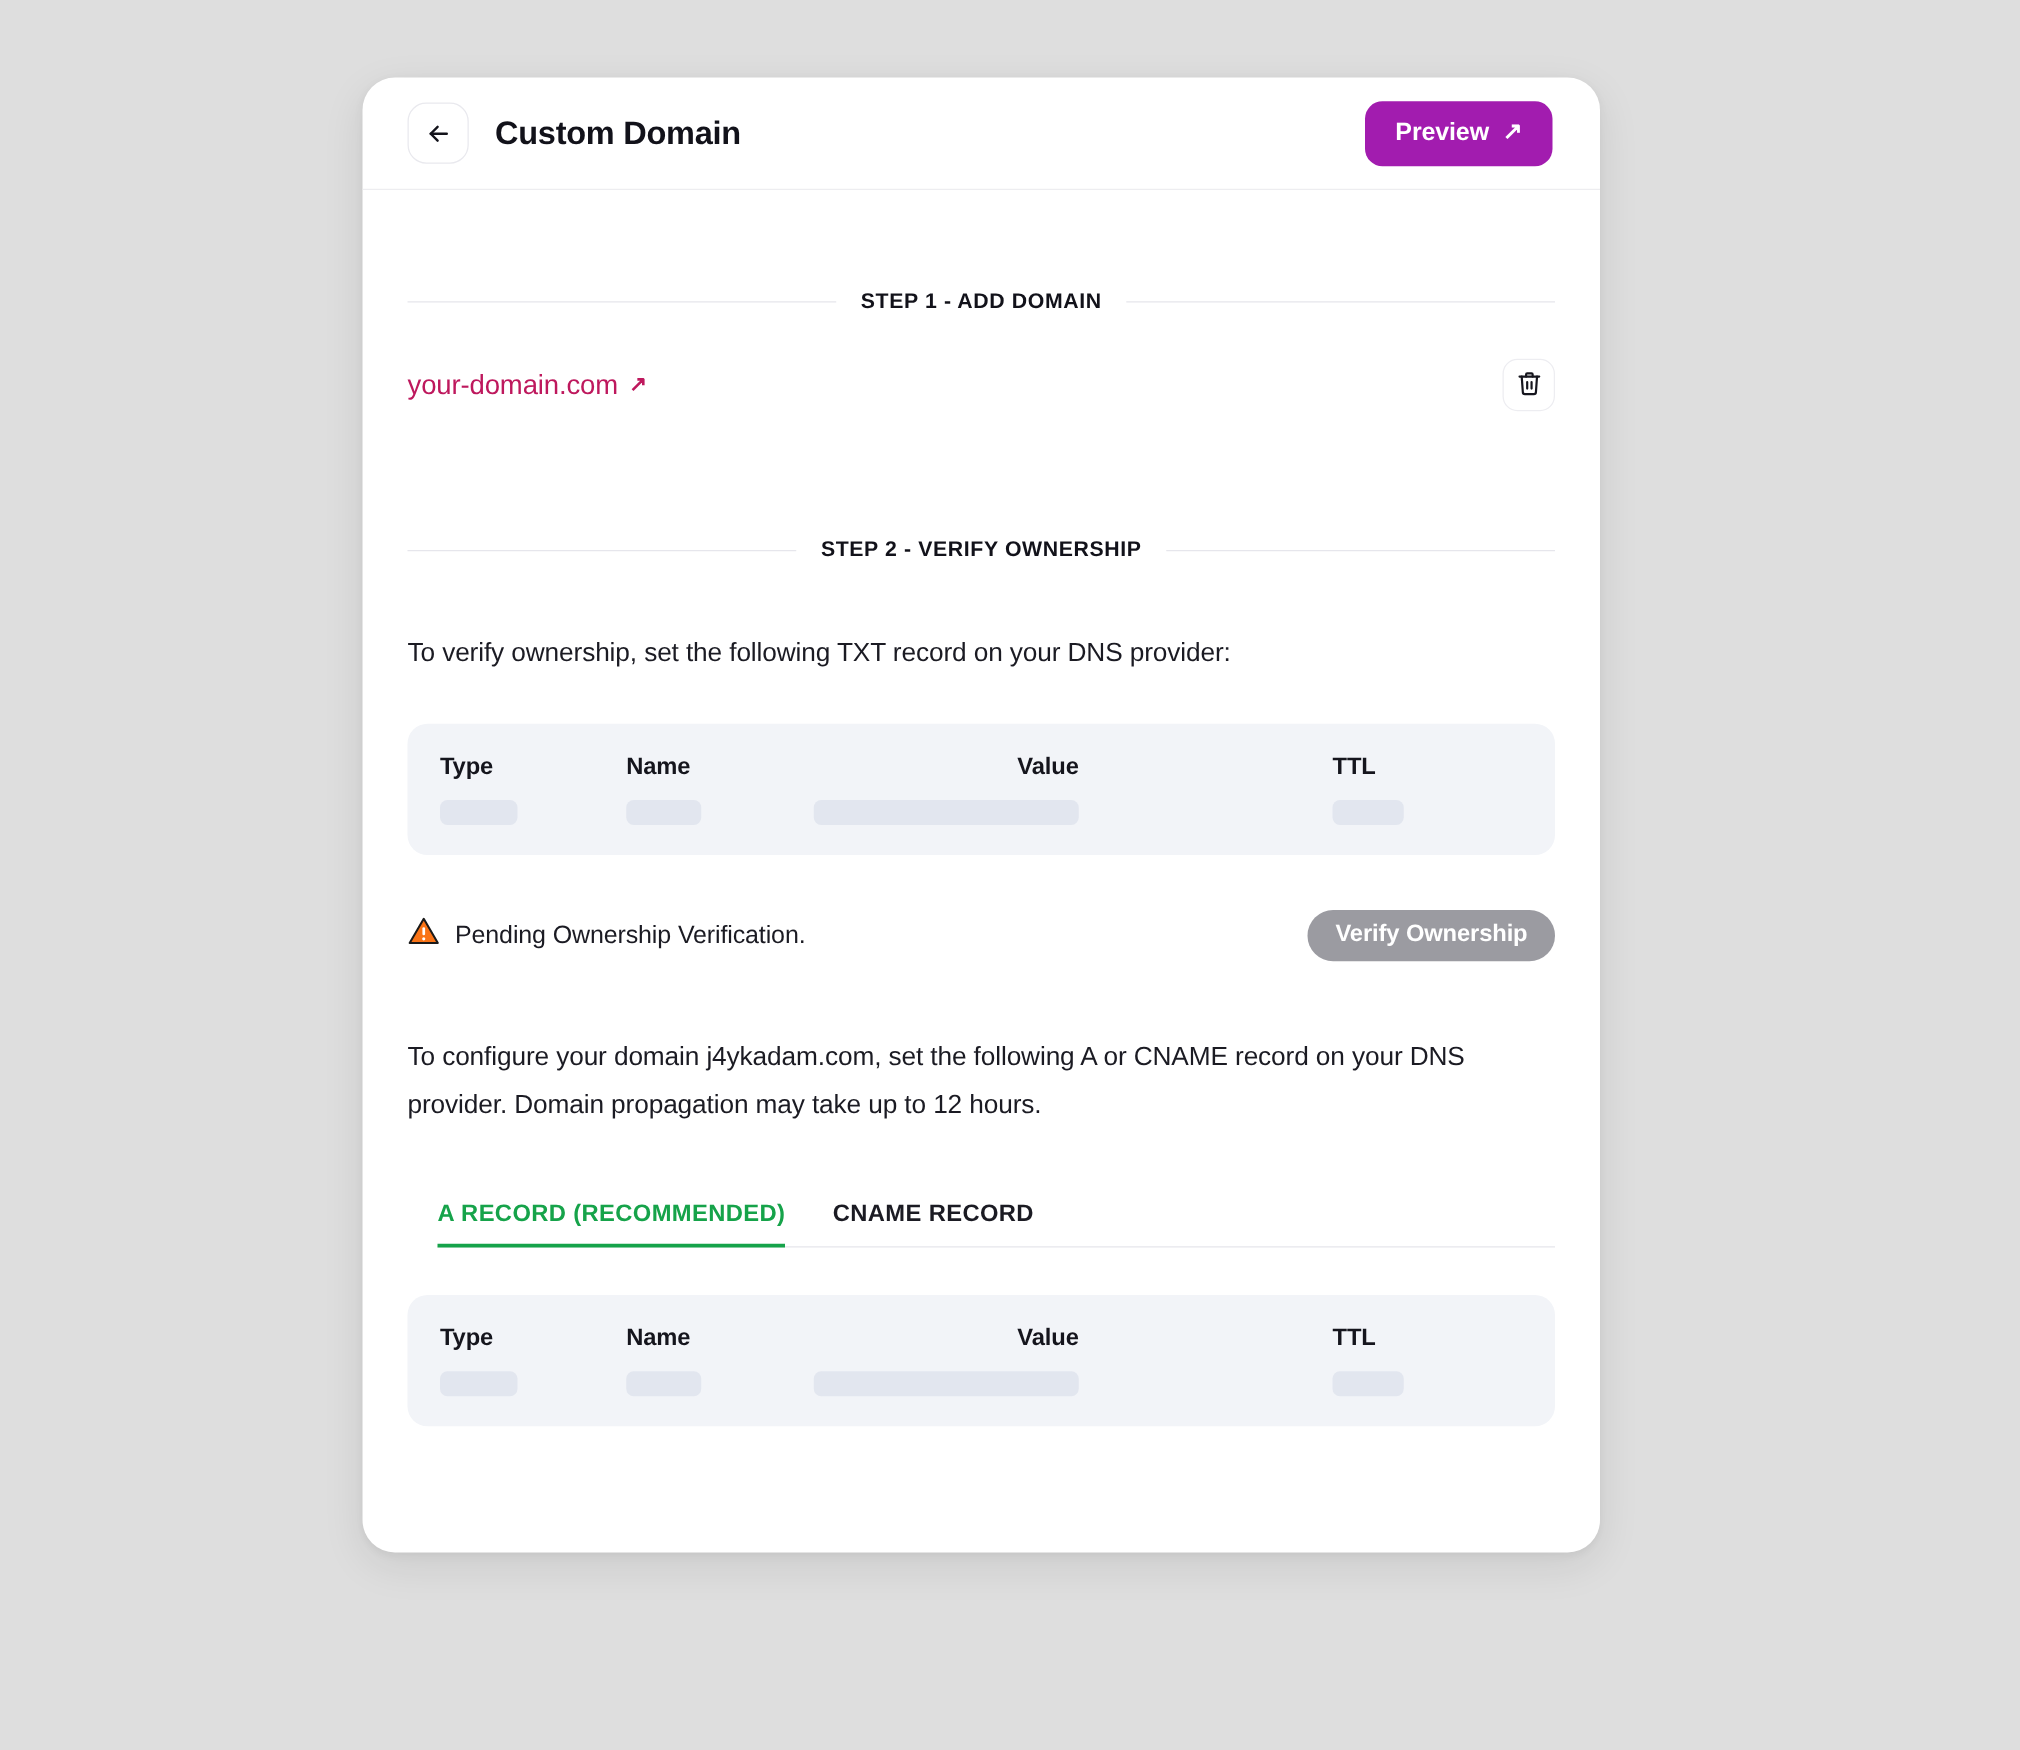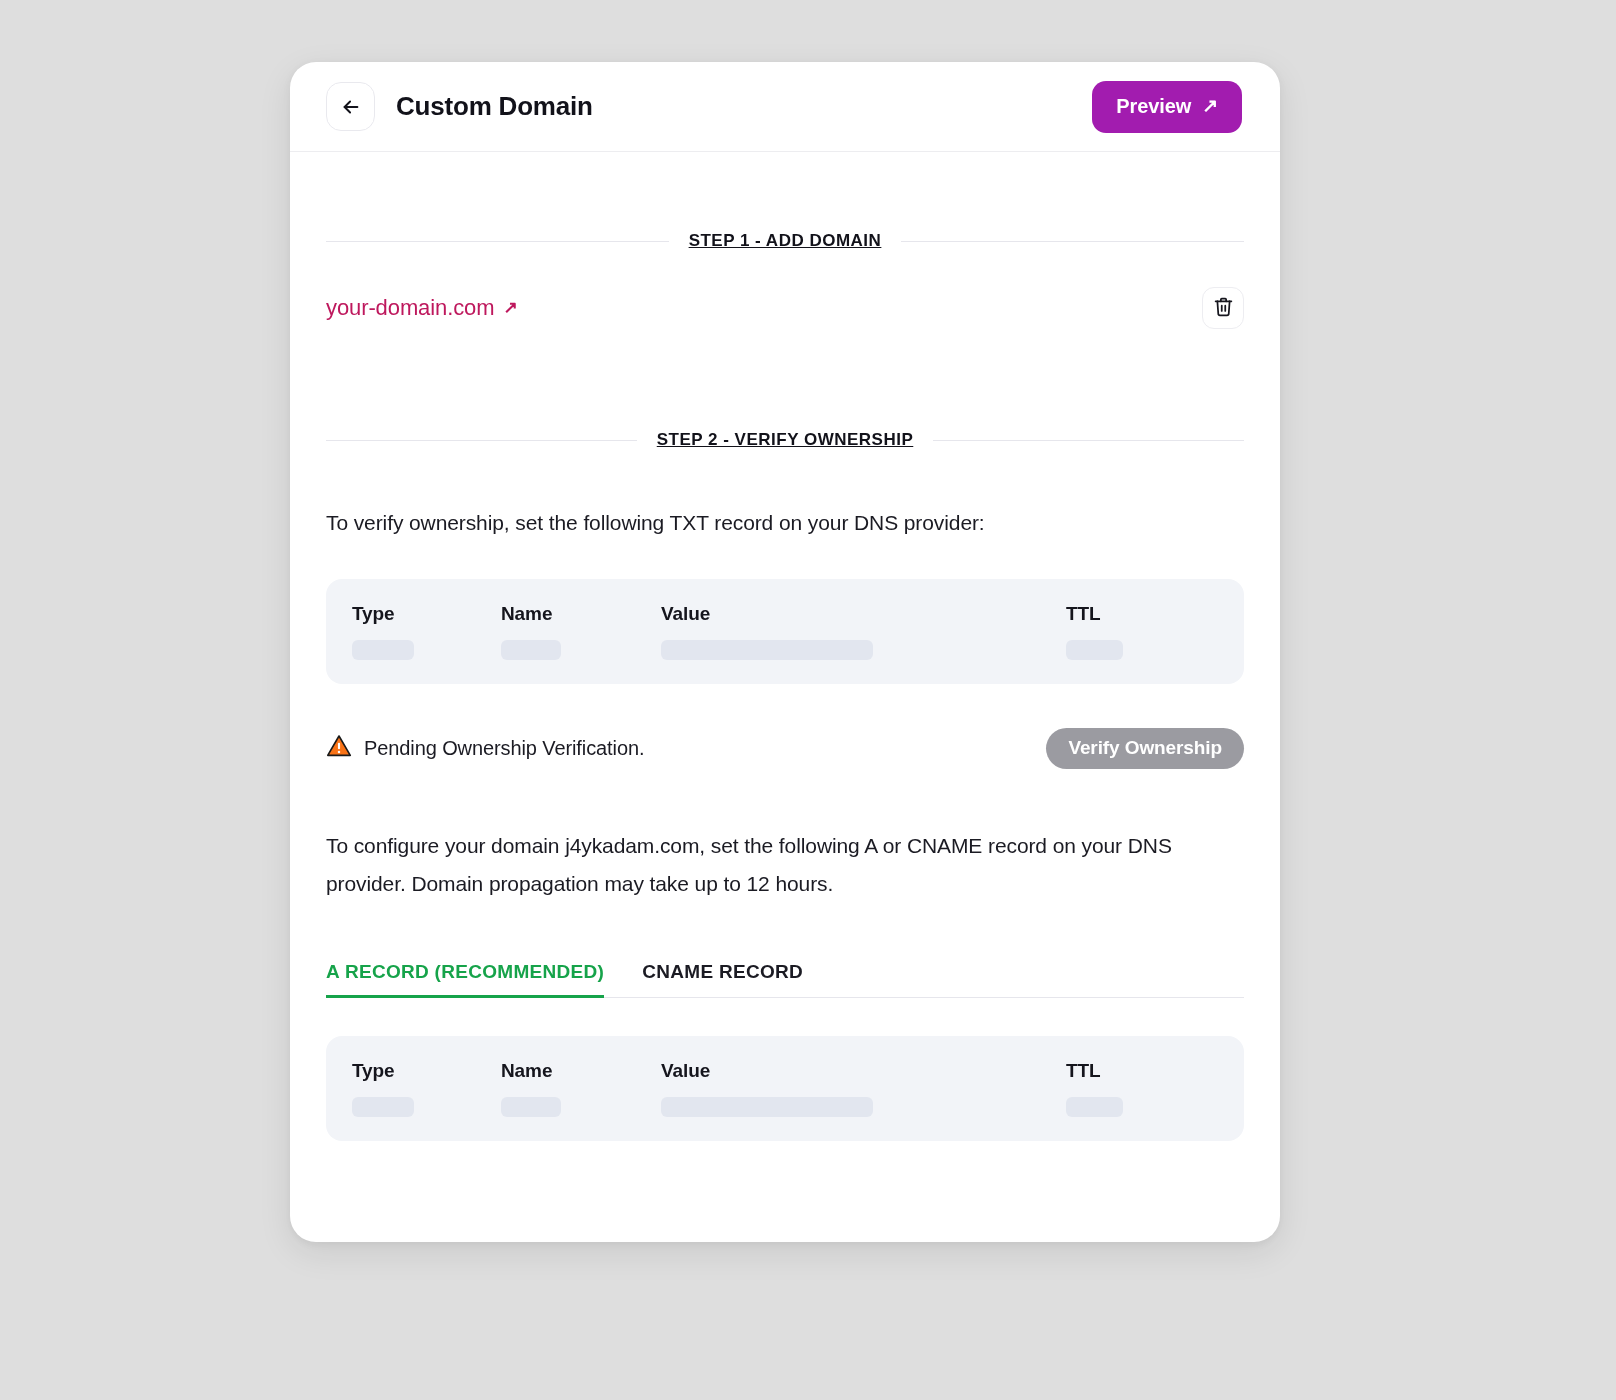--- a/index.html
+++ b/index.html
@@ -102,21 +102,20 @@
     padding: 0 36px;
     overflow: hidden;
   }
 
   
   .step-divider {
     display: flex;
     align-items: center;
     gap: 20px;
     color: #12121a;
-    text-decoration: underline;
   }
   .step-divider .rule {
     flex: 1 1 auto;
     height: 1px;
     background: #e6e6ec;
   }
   .step-divider .step-label {
     font-size: 17px;
     font-weight: 700;
     letter-spacing: 0.5px;
@@ -181,21 +180,21 @@
     padding: 24px 26px 0 26px;
     position: relative;
   }
   .dns-cols {
     position: relative;
     height: 100%;
   }
   .dns-col { position: absolute; top: 0; }
   .dns-col.c-type  { left: 0px; }
   .dns-col.c-name  { left: 149px; }
-  .dns-col.c-value { left: 309px; }
+  .dns-col.c-value { left: 299px; text-align: right; }
   .dns-col.c-ttl   { left: 714px; }
 
   .dns-col .col-header {
     font-size: 19px;
     font-weight: 700;
     color: #15151d;
     letter-spacing: -0.1px;
     white-space: nowrap;
   }
   .dns-col .skeleton {
@@ -246,20 +245,21 @@
   }
 
   
   .record-tabs {
     margin-top: 50px;
     display: flex;
     align-items: flex-end;
     gap: 38px;
     border-bottom: 1px solid #e6e6ec;
     height: 46px;
+    margin-left: 24px;
   }
   .record-tab {
     font-size: 19px;
     font-weight: 700;
     letter-spacing: 0.3px;
     color: #1b1b23;
     padding-bottom: 12px;
     cursor: pointer;
     border-bottom: 3px solid transparent;
     margin-bottom: -1px;

